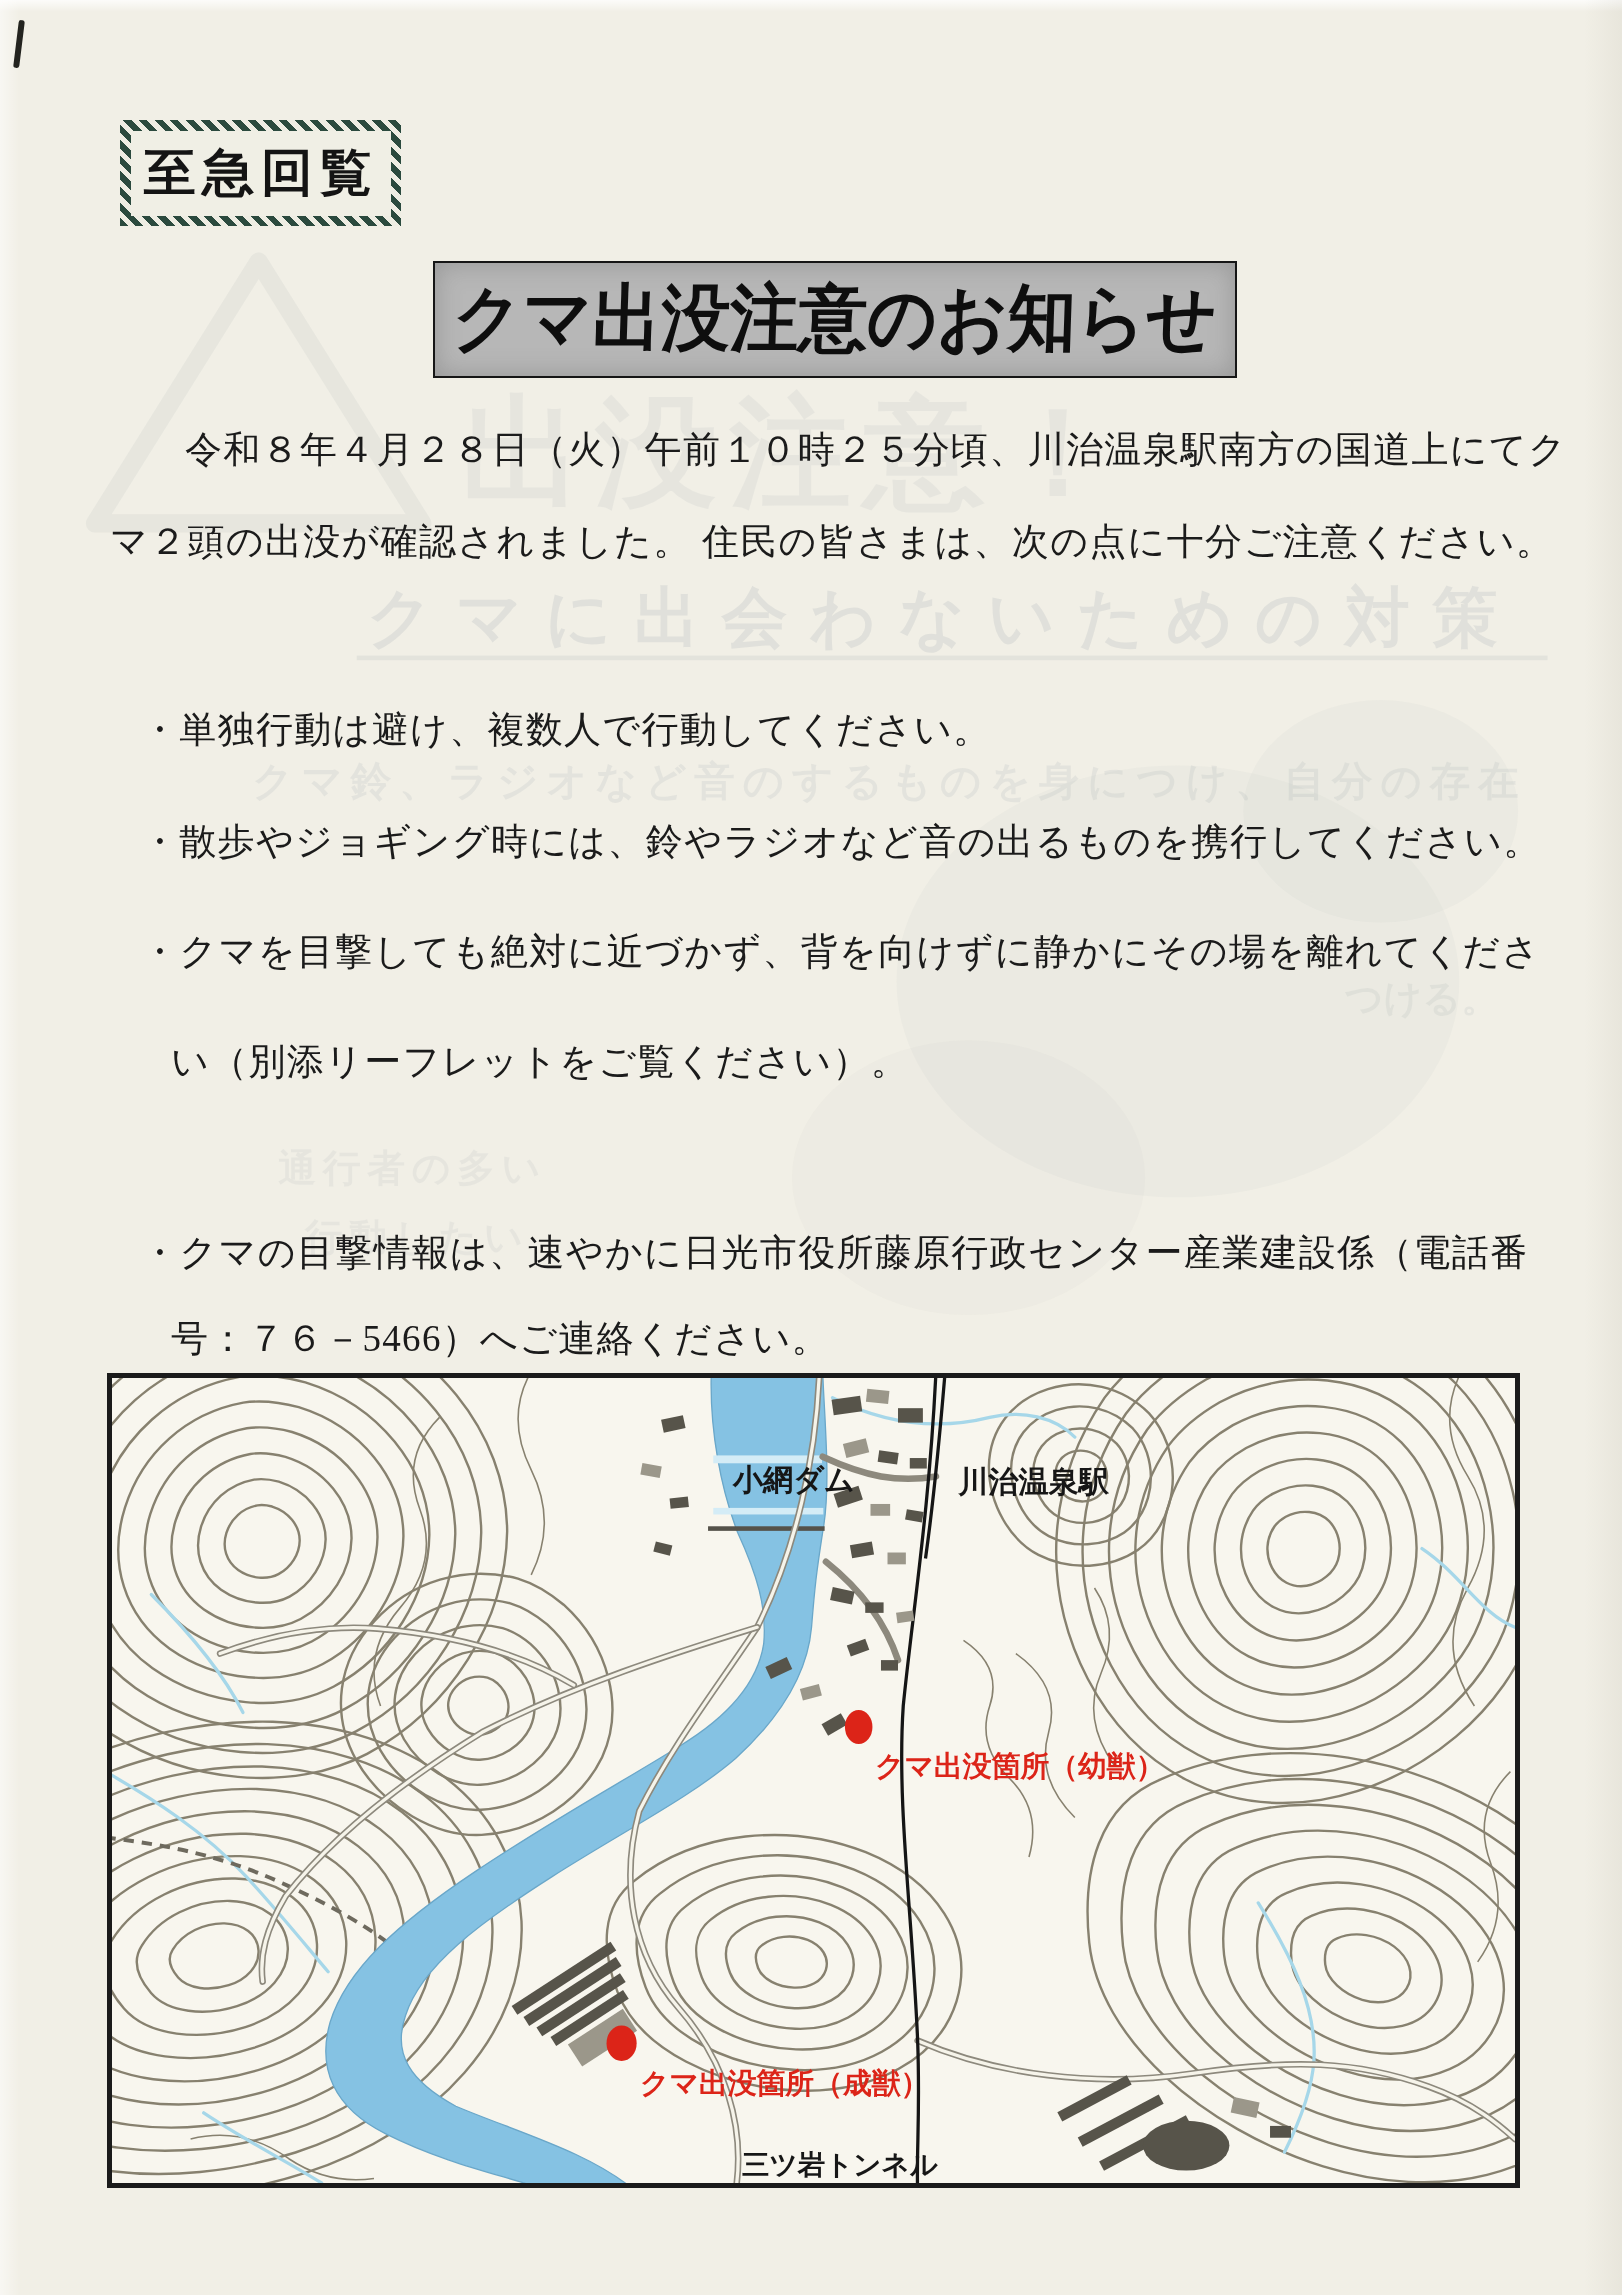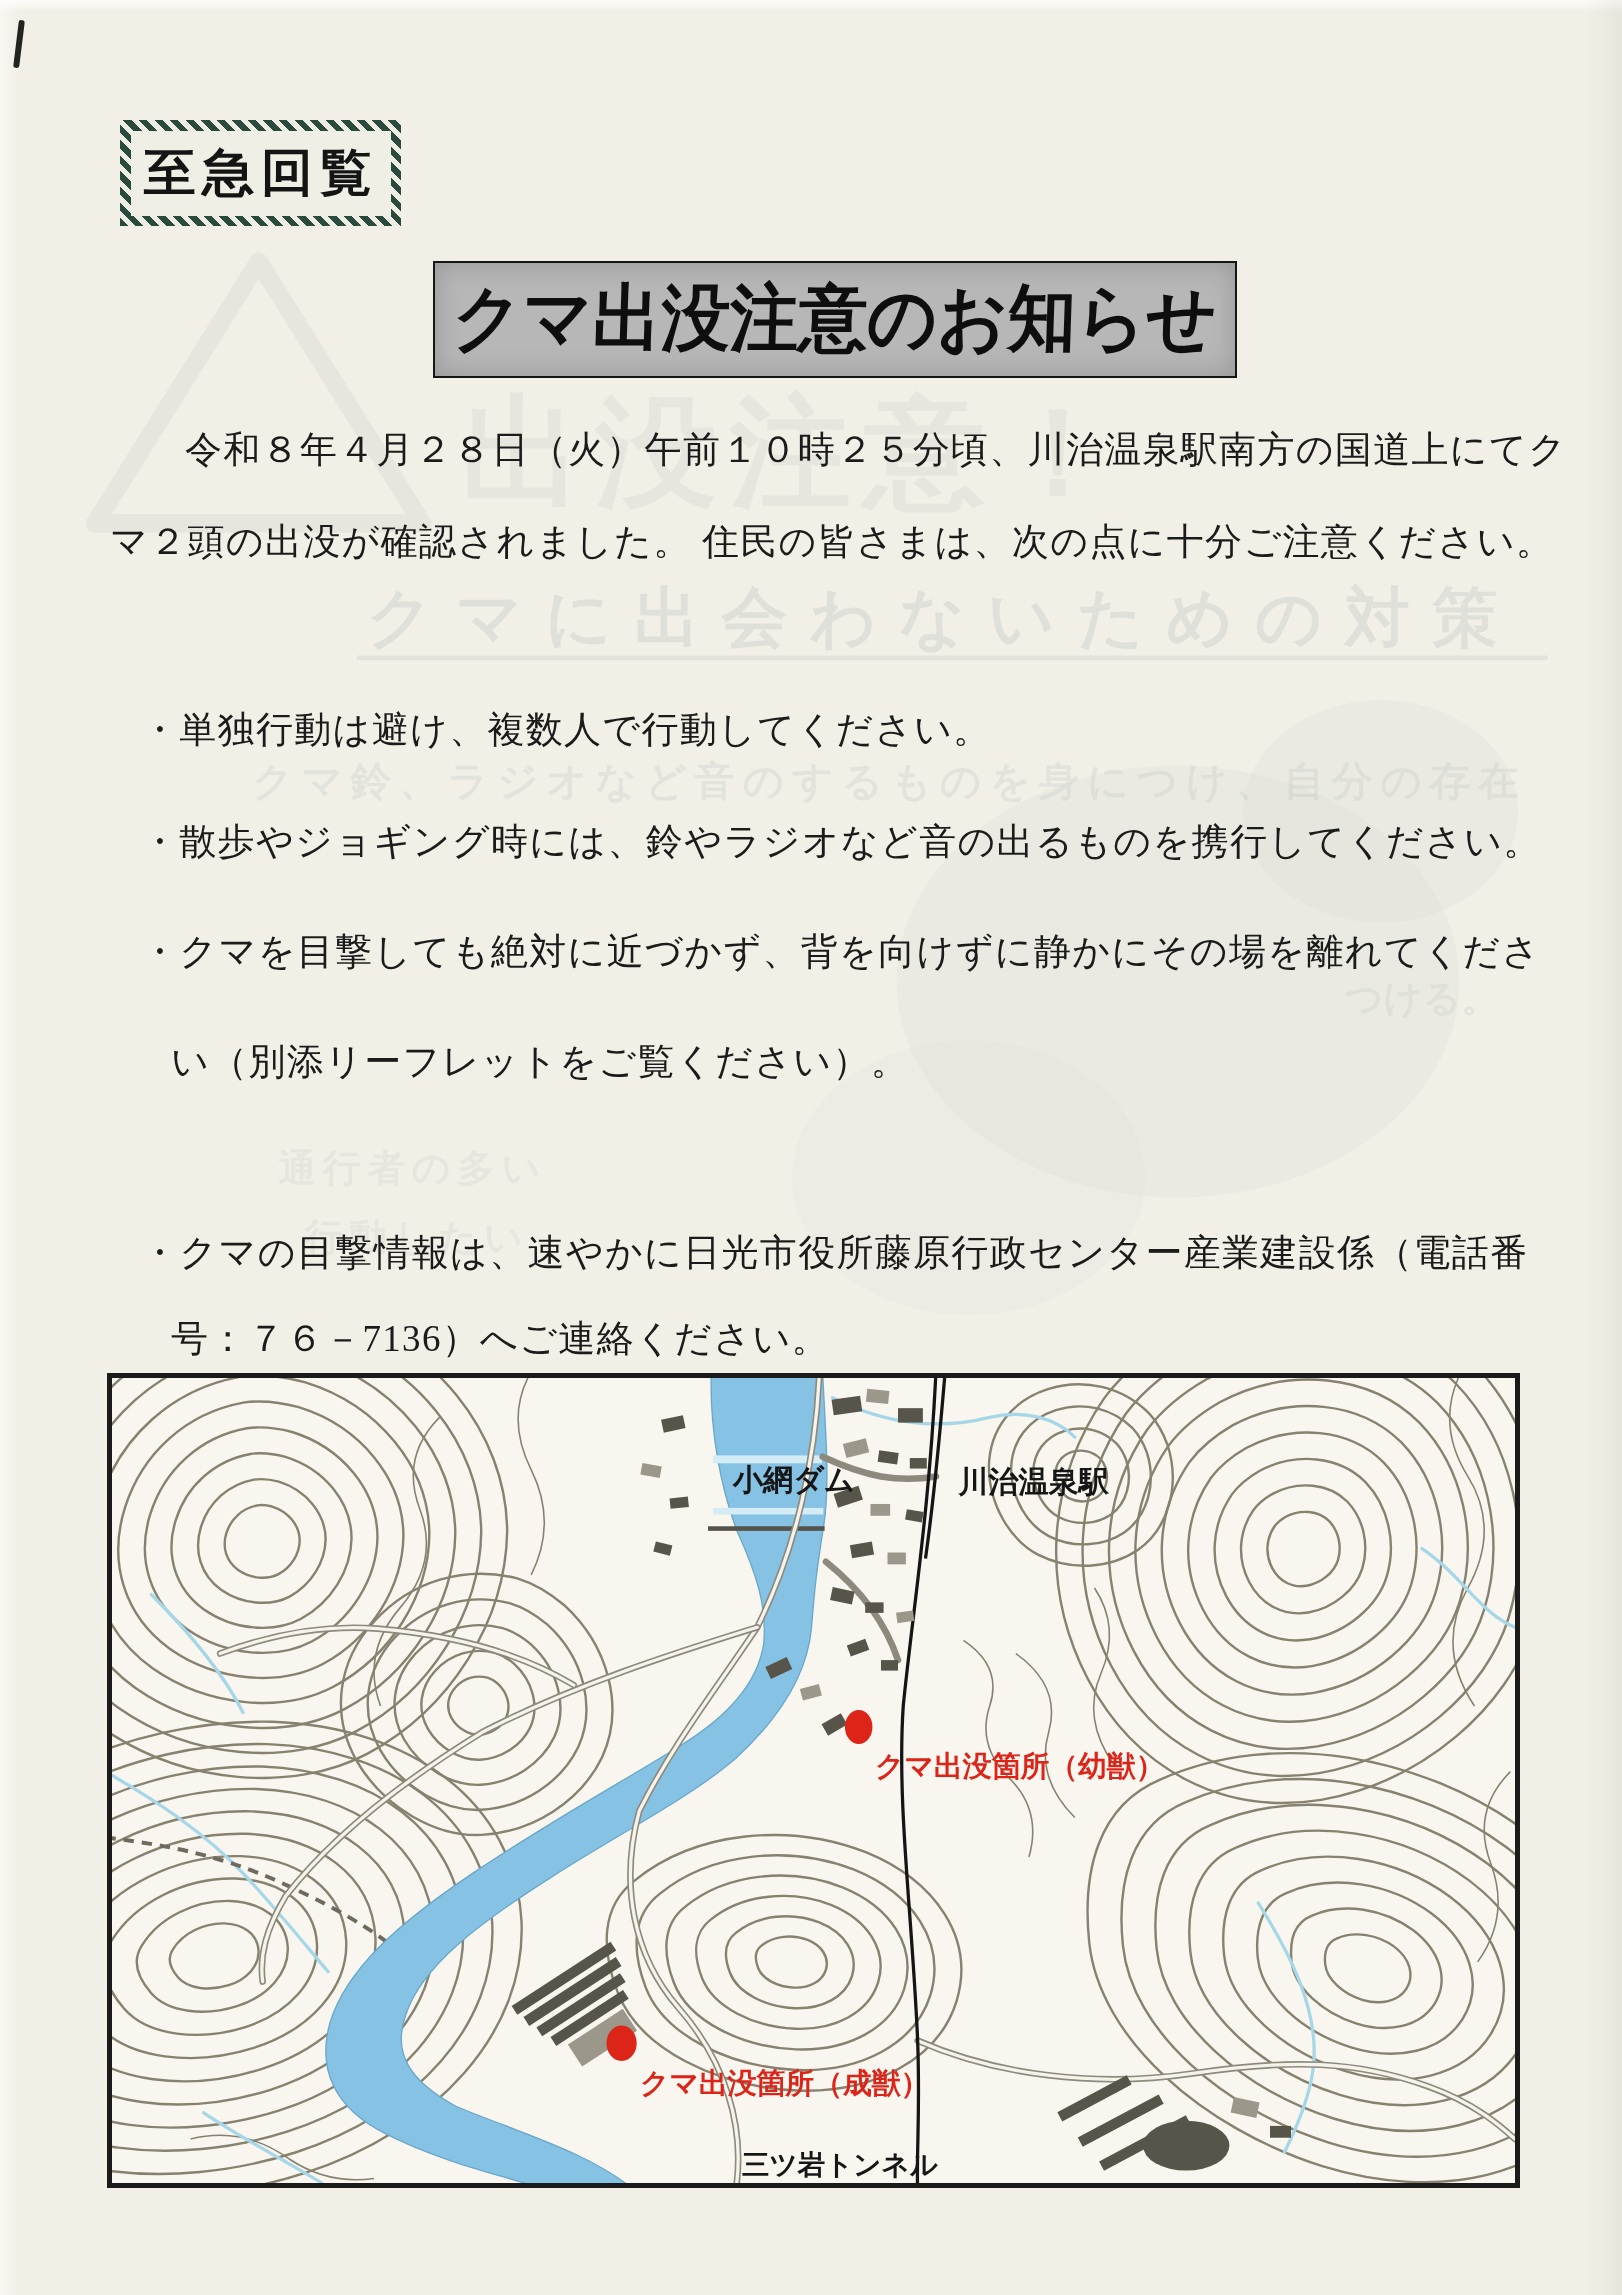--- a/index.html
+++ b/index.html
@@ -93,21 +93,21 @@
 
   <div class="bodyline" style="left:185px;top:425px;">令和８年４月２８日（火）午前１０時２５分頃、川治温泉駅南方の国道上にてク</div>
   <div class="bodyline" style="left:110px;top:517px;">マ２頭の出没が確認されました。 住民の皆さまは、次の点に十分ご注意ください。</div>
 
 
   <div class="bodyline" style="left:141px;top:705px;">・単独行動は避け、複数人で行動してください。</div>
   <div class="bodyline" style="left:141px;top:817px;">・散歩やジョギング時には、鈴やラジオなど音の出るものを携行してください。</div>
   <div class="bodyline" style="left:141px;top:927px;">・クマを目撃しても絶対に近づかず、背を向けずに静かにその場を離れてくださ</div>
   <div class="bodyline" style="left:171px;top:1037px;">い（別添リーフレットをご覧ください）。</div>
   <div class="bodyline" style="left:141px;top:1228px;">・クマの目撃情報は、速やかに日光市役所藤原行政センター産業建設係（電話番</div>
-  <div class="bodyline" style="left:171px;top:1314px;">号：７６－7136）へご連絡ください。</div>
+  <div class="bodyline" style="left:171px;top:1314px;">号：７６－5466）へご連絡ください。</div>
 
   <div class="map-wrap">
     <svg viewBox="0 0 2142 1227" preserveAspectRatio="none">
       <defs>
         <path id="blobA" class="blob" vector-effect="non-scaling-stroke" d="M0,-112 C52,-110 96,-78 108,-34 C118,6 104,52 72,82 C44,108 -6,118 -50,102 C-92,86 -116,48 -114,2 C-112,-44 -86,-84 -44,-104 C-30,-110 -14,-112 0,-112 Z"></path>
         <path id="blobB" class="blob" vector-effect="non-scaling-stroke" d="M-130,-40 C-90,-86 -20,-104 40,-92 C96,-80 134,-42 128,8 C122,54 78,88 20,96 C-40,104 -104,86 -128,46 C-146,16 -152,-16 -130,-40 Z"></path>
       </defs>
 
       <rect x="0" y="0" width="2142" height="1227" fill="#f8f6ee"></rect>
 

